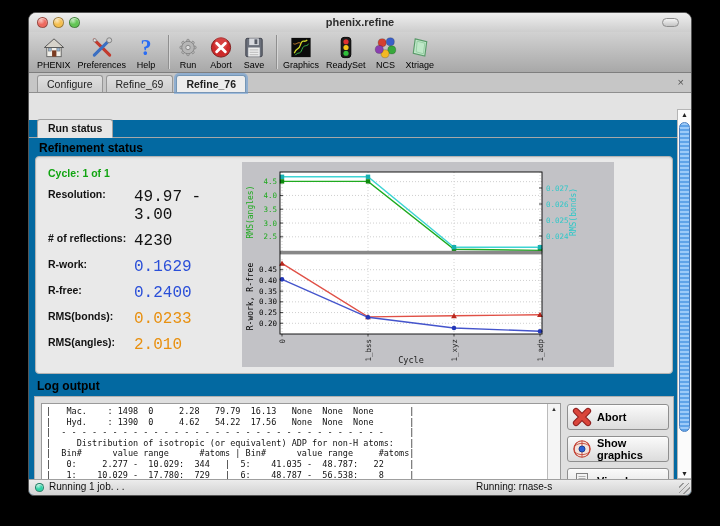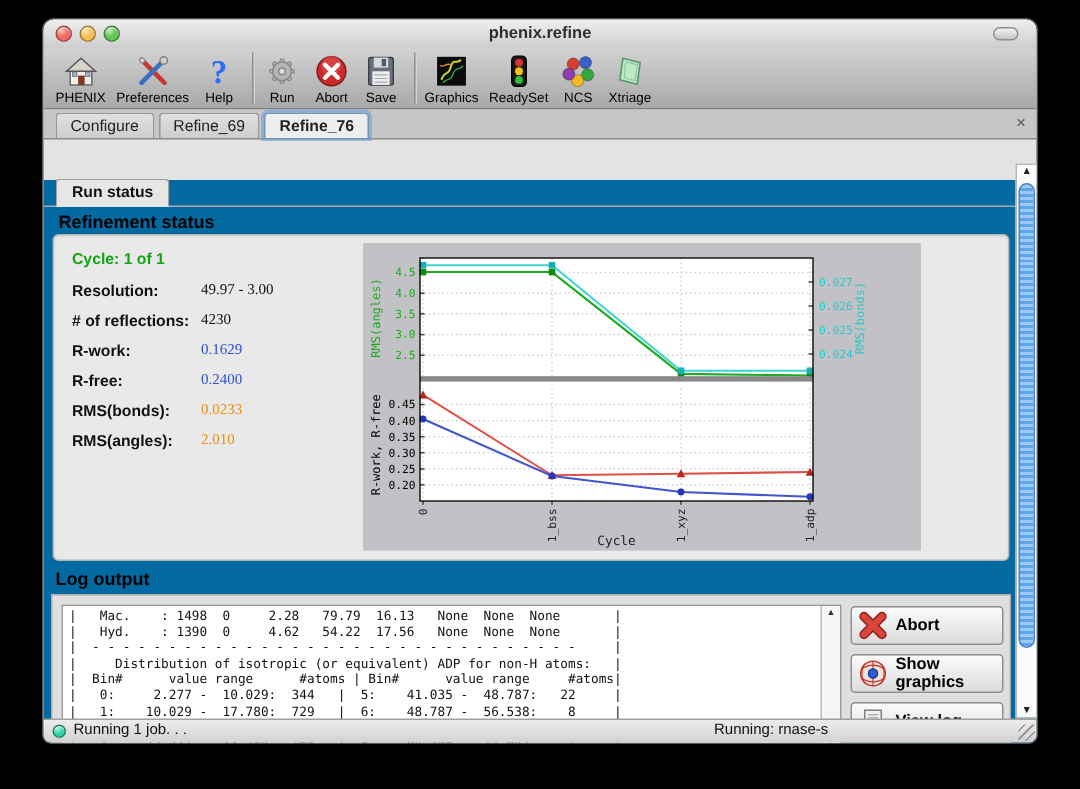--- a/index.html
+++ b/index.html
@@ -44,21 +44,21 @@
     font-size:10.5px;font-weight:bold;color:#111;background:#e6e6e6;border:1px solid #a0a0a0;
     border-bottom:1px solid #e6e6e6;border-radius:3px 3px 0 0;}
   .rheading{position:absolute;left:10px;top:21px;font-size:12px;font-weight:bold;color:#000;}
   .rpanel{position:absolute;left:6px;top:36px;width:638px;height:218px;background:#e9e9e9;
     border:1px solid #b3b3b3;border-radius:4px;box-sizing:border-box;
     box-shadow:inset 0 1px 2px rgba(0,0,0,.08);}
   .stats{position:absolute;left:12px;top:10px;width:192px;}
   .cycle-row{font-size:10.5px;font-weight:bold;margin-bottom:9px;}
   .stat-row{display:flex;margin-bottom:8px;font-size:10.5px;}
   .stat-label{font-weight:bold;color:#111;width:86px;flex:none;}
-  .stat-value{font-family:Liberation Serif, serif;font-size:10px;}
+  .stat-value{font-family:Liberation Mono, monospace;font-size:16px;}
   .chart{position:absolute;left:206px;top:5px;width:372px;height:205px;background:#c2c2c6;}
   .lheading{position:absolute;left:8px;top:259px;font-size:12px;font-weight:bold;color:#000;}
   .lpanel{position:absolute;left:5px;top:276px;width:640px;height:110px;background:#dfdfdf;
     border:1px solid #b0b0b0;border-radius:0;box-sizing:border-box;}
   .logbox{position:absolute;left:6px;top:6px;width:520px;height:97px;background:#fff;
     border:1px solid #9a9a9a;box-sizing:border-box;overflow:hidden;}
   .logbox pre{margin:0;padding:2px 0 0 4px;font-family:"DejaVu Sans Mono",monospace;
     font-size:8.5px;line-height:10.6px;color:#111;}
   .logscroll{position:absolute;right:0;top:0;width:13px;height:100%;background:#f5f5f5;
     border-left:1px solid #bbb;box-sizing:border-box;}

